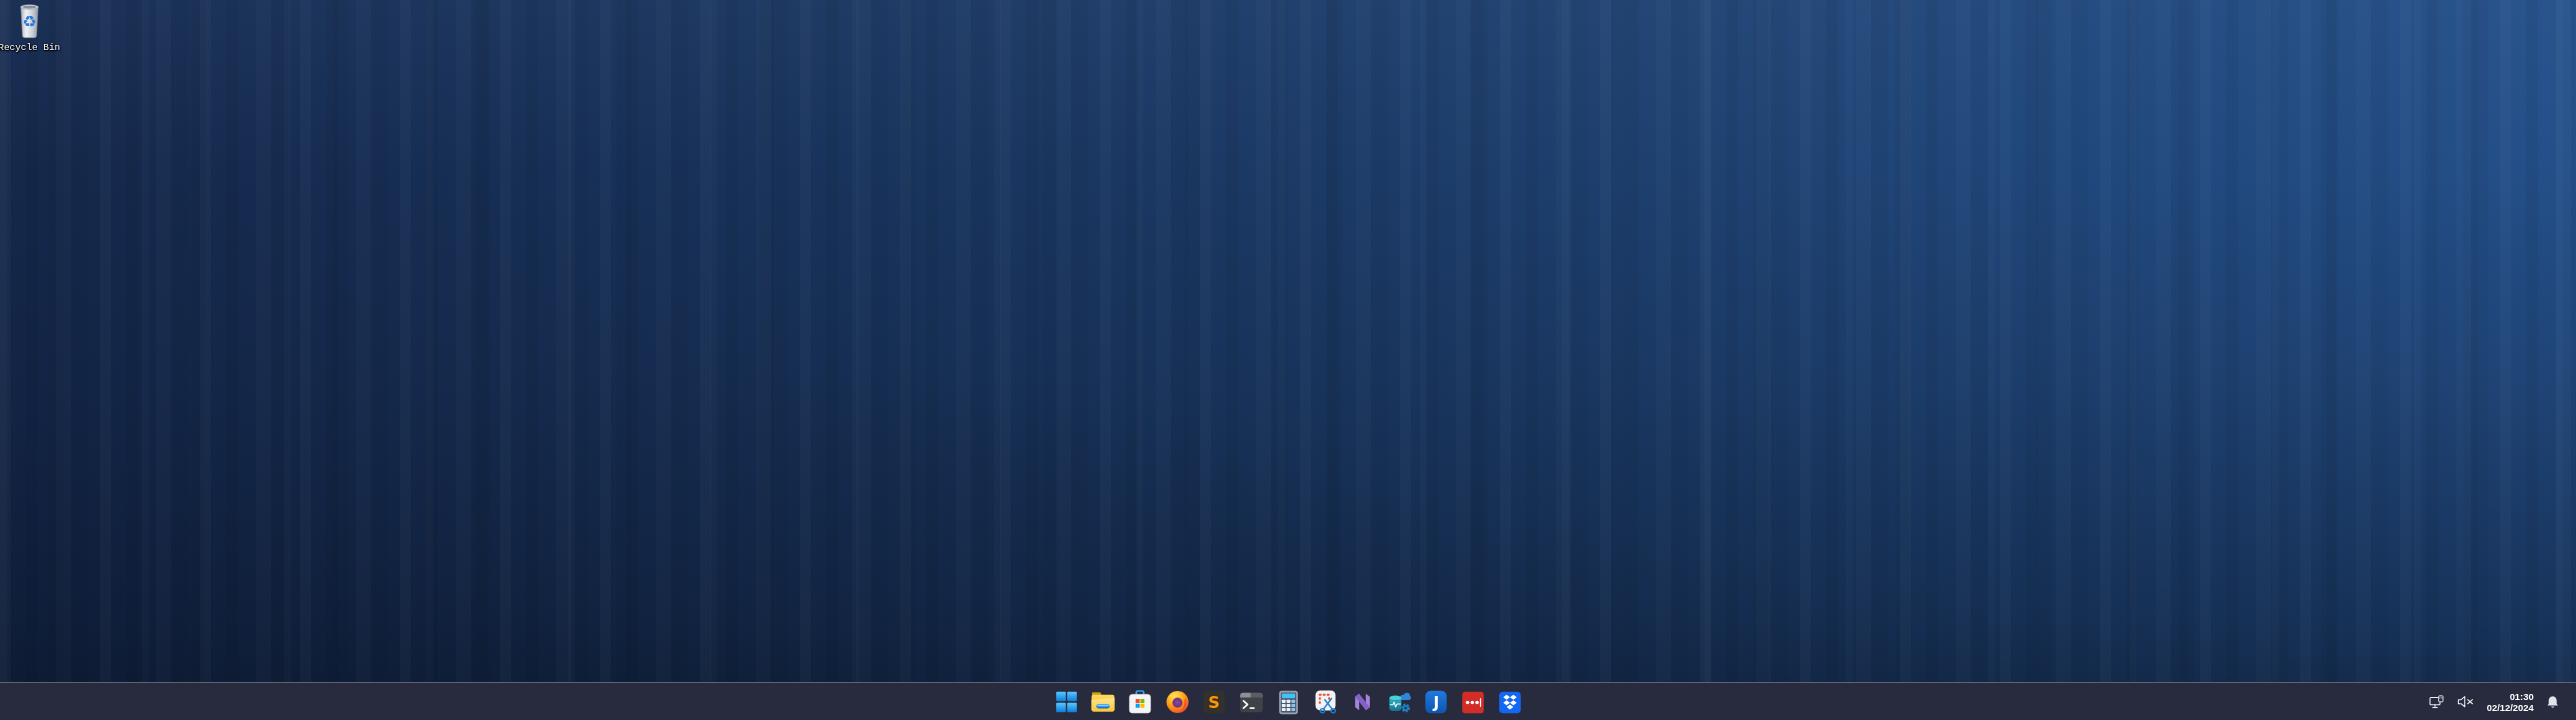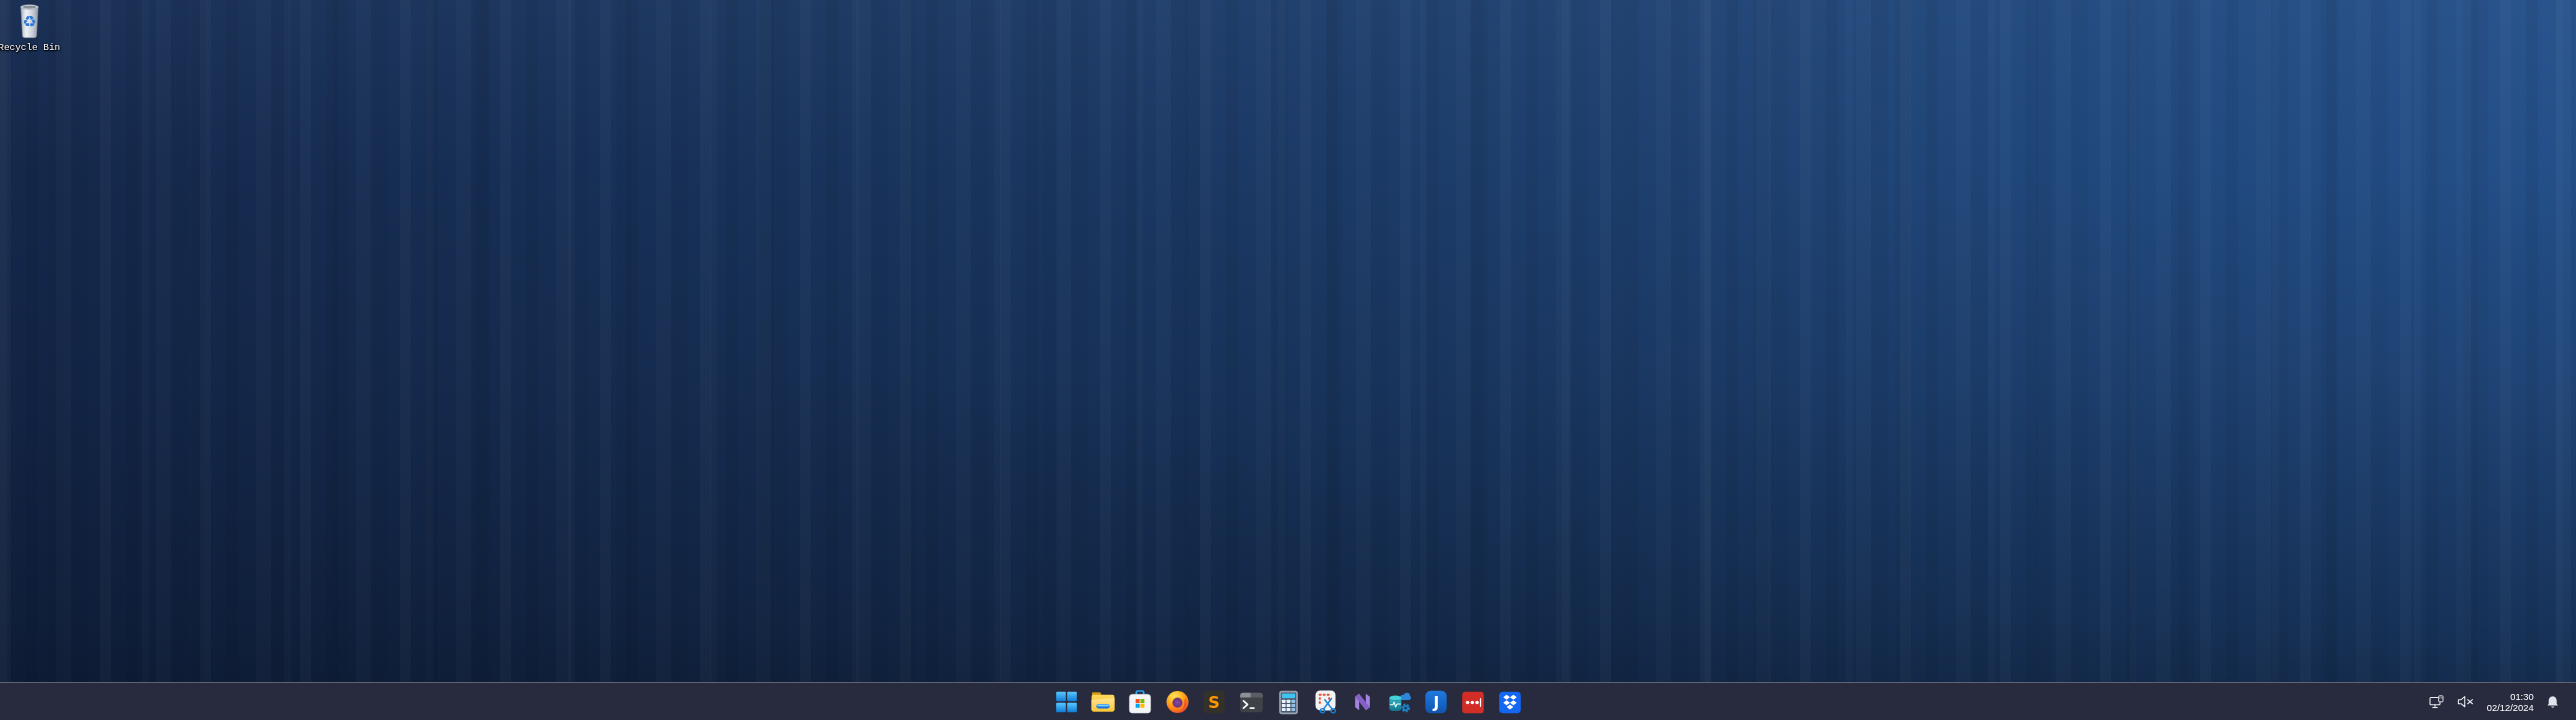--- a/index.html
+++ b/index.html
@@ -65,21 +65,21 @@
   }
   .tb-btn svg{display:block;}
   
   .tray{
     position:absolute;right:15px;top:0;height:100%;
     display:flex;align-items:center;gap:8.7px;color:#e9ecf2;
   }
   .tray-icon{display:flex;align-items:center;justify-content:center;padding:1.3px;border-radius:2.7px;}
   .clock{
     text-align:right;font-size:9.4px;line-height:11.4px;color:#ffffff;
-    padding:1.3px 2.7px;border-radius:2.7px;white-space:nowrap;
+    padding:1.3px 2.7px;border-radius:2.7px;white-space:nowrap;font-weight:bold;
   }
 </style>
 </head>
 <body>
 
 <div class="desktop">
 
   <div class="desktop-icon" title="Recycle Bin">
     <svg class="glyph" viewBox="0 0 40 57" width="27" height="38">
       <defs>

